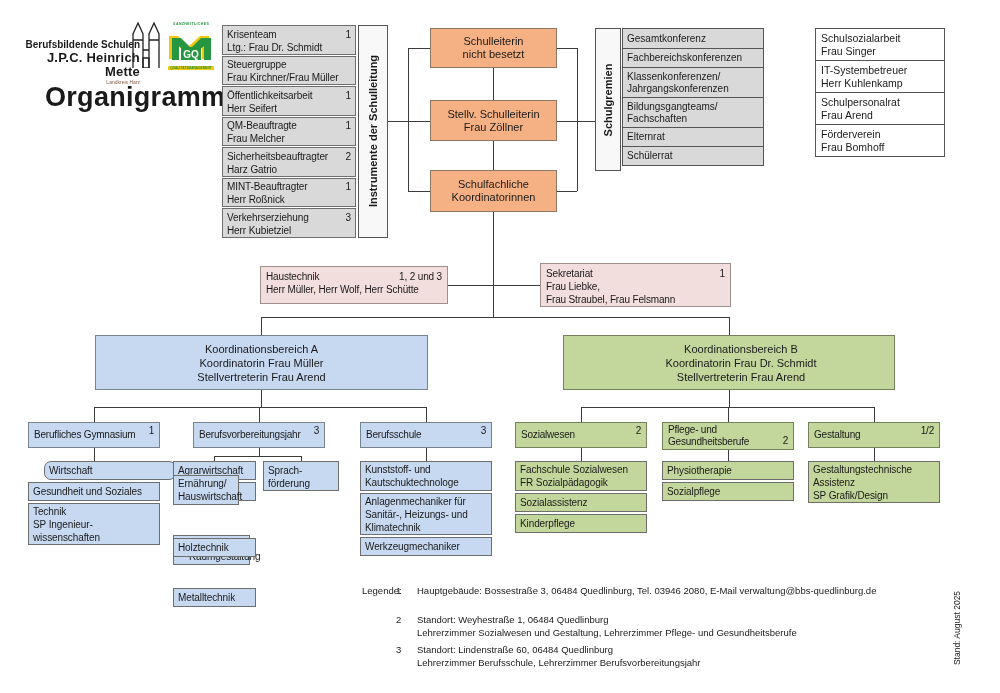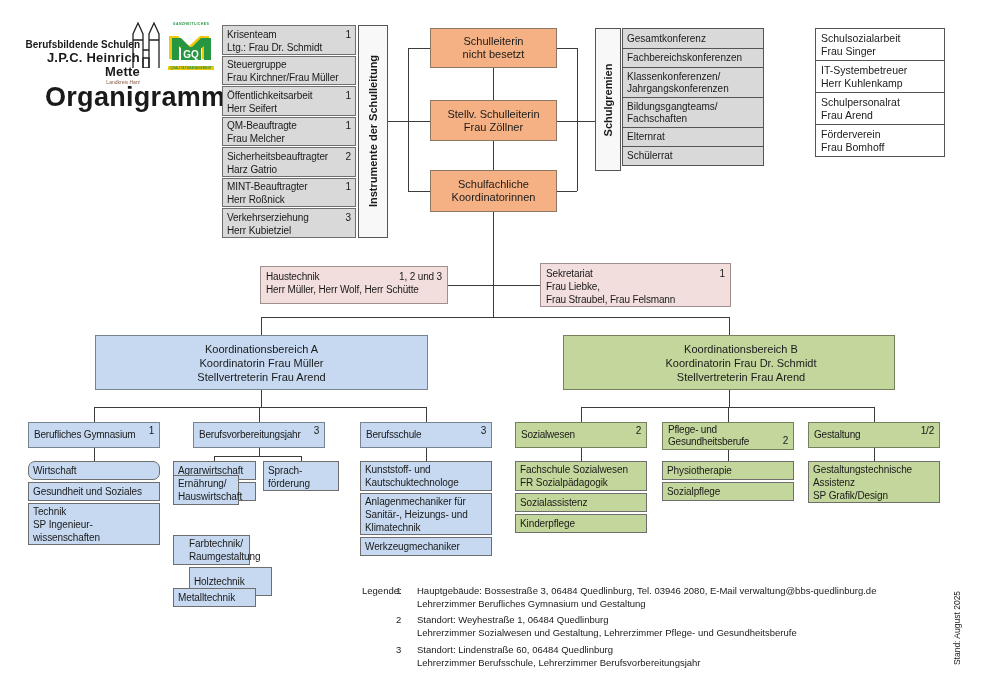--- a/index.html
+++ b/index.html
@@ -236,33 +236,33 @@
     <span>Sozialwesen</span><span class="num">2</span>
   </div>
   <div class="abs bx hdr tall green" style="left:662px;top:422px;height:28px;">
     <span>Pflege- und
 Gesundheitsberufe</span><span class="num">2</span>
   </div>
   <div class="abs bx hdr green" style="left:808px;top:422px;height:26px;">
     <span>Gestaltung</span><span class="num">1/2</span>
   </div>
 
-  <div class="abs lcell blue" style="left:28px;top:461px;width:132px;height:19px;border-radius:7px;">Wirtschaft</div>
+  <div class="abs lcell blue" style="left:44px;top:461px;width:132px;height:19px;border-radius:7px;">Wirtschaft</div>
   <div class="abs lcell blue" style="left:28px;top:482px;width:132px;height:19px;">Gesundheit und Soziales</div>
   <div class="abs lcell blue" style="left:28px;top:503px;width:132px;height:42px;">Technik
 SP Ingenieur-
 wissenschaften</div>
 
   <div class="abs lcell blue" style="left:173px;top:461px;width:83px;height:19px;">Agrarwirtschaft</div>
   <div class="abs lcell blue" style="left:173px;top:482px;width:83px;height:19px;">Bautechnik</div>
   <div class="abs lcell blue" style="left:173px;top:475px;width:66px;height:30px;">Ernährung/
 Hauswirtschaft</div>
   <div class="abs lcell blue" style="left:173px;top:535px;width:77px;height:30px;padding-left:15px;">Farbtechnik/
 Raumgestaltung</div>
-  <div class="abs lcell blue" style="left:173px;top:567px;width:83px;height:29px;margin-left:16px;">Holztechnik</div>
+  <div class="abs lcell blue" style="left:173px;top:538px;width:83px;height:19px;">Holztechnik</div>
   <div class="abs lcell blue" style="left:173px;top:588px;width:83px;height:19px;">Metalltechnik</div>
   <div class="abs lcell blue" style="left:263px;top:461px;width:76px;height:30px;justify-content:flex-start;padding-top:2px;">Sprach-
 förderung</div>
 
   <div class="abs lcell blue" style="left:360px;top:461px;width:132px;height:30px;">Kunststoff- und
 Kautschuktechnologe</div>
   <div class="abs lcell blue" style="left:360px;top:493px;width:132px;height:42px;">Anlagenmechaniker für
 Sanitär-, Heizungs- und
 Klimatechnik</div>
   <div class="abs lcell blue" style="left:360px;top:537px;width:132px;height:19px;">Werkzeugmechaniker</div>
@@ -276,21 +276,20 @@
   <div class="abs lcell green" style="left:662px;top:482px;width:132px;height:19px;">Sozialpflege</div>
 
   <div class="abs lcell green" style="left:808px;top:461px;width:132px;height:42px;">Gestaltungstechnische
 Assistenz
 SP Grafik/Design</div>
 
   <div class="leg" style="left:362px;top:584px;">Legende:</div>
   <div class="leg" style="left:396px;top:584px;">1</div>
   <div class="leg" style="left:417px;top:584px;">
     <div>Hauptgebäude: Bossestraße 3, 06484 Quedlinburg, Tel. 03946 2080, E-Mail verwaltung@bbs-quedlinburg.de</div>
-    <div>Lehrerzimmer Berufliches Gymnasium und Gestaltung</div>
   </div>
   <div class="leg" style="left:396px;top:613px;">2</div>
   <div class="leg" style="left:417px;top:613px;">
     <div>Standort: Weyhestraße 1, 06484 Quedlinburg</div>
     <div>Lehrerzimmer Sozialwesen und Gestaltung, Lehrerzimmer Pflege- und Gesundheitsberufe</div>
   </div>
   <div class="leg" style="left:396px;top:643px;">3</div>
   <div class="leg" style="left:417px;top:643px;">
     <div>Standort: Lindenstraße 60, 06484 Quedlinburg</div>
     <div>Lehrerzimmer Berufsschule, Lehrerzimmer Berufsvorbereitungsjahr</div>

